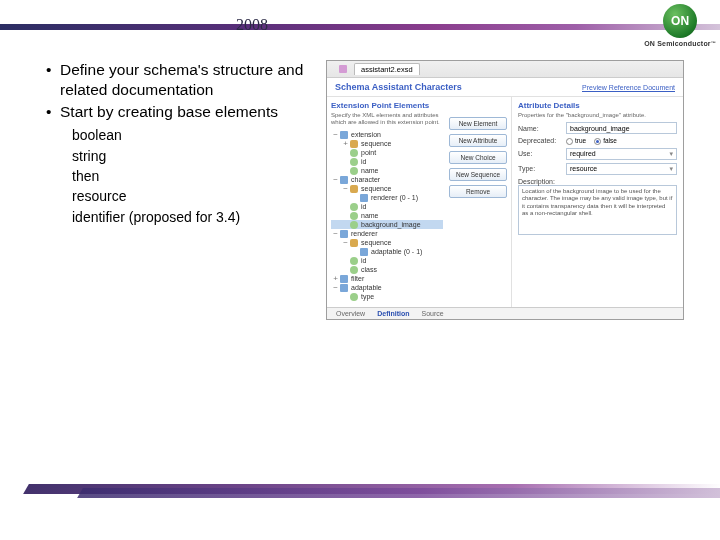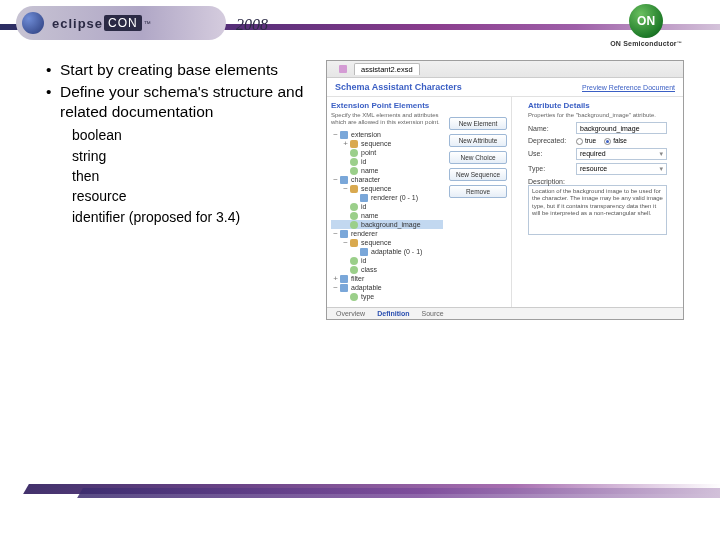--- a/index.html
+++ b/index.html
@@ -9,22 +9,22 @@
   .header-band { position: absolute; top: 24px; left: 0; right: 0; height: 6px;
     background: linear-gradient(90deg, #2b2e63 0%, #5a2f7a 35%, #8a3d8d 60%, #9e5fa8 80%, #d4c3da 100%); }
   .ec-logo { position: absolute; top: 6px; left: 16px; width: 210px; height: 34px;
     background: linear-gradient(90deg, #c7c3d3 0%, #b0a7c6 60%, #d5ccde 100%);
     border-radius: 17px; display: flex; align-items: center; padding-left: 36px; }
   .ec-logo .globe { position: absolute; left: 6px; top: 6px; width: 22px; height: 22px; border-radius: 50%;
     background: radial-gradient(circle at 30% 30%, #6f8cd6, #2a3b7a); }
   .ec-logo .txt { font-weight: bold; color: #2b2a45; letter-spacing: 1px; font-size: 13px; }
   .ec-logo .con { color: #fff; background: #2b2a45; padding: 1px 4px; border-radius: 2px; margin-left: 1px; letter-spacing: 1px; font-size: 12px; }
   .ec-logo .tm { font-size: 7px; color: #2b2a45; margin-left: 2px; vertical-align: top; }
-  .ec-year { position: absolute; left: 236px; top: 16px; font-family: Georgia, serif; font-style: italic; color: #2b2a45; font-size: 16px; }
-  .on-logo { position: absolute; right: 38px; top: 4px; text-align: center; }
+  .ec-year { position: absolute; left: 236px; top: 16px; font-family: Georgia, serif; color: #2b2a45; font-size: 16px; }
+  .on-logo { position: absolute; right: 4px; top: 4px; text-align: center; }
   .on-ball { width: 34px; height: 34px; border-radius: 50%;
     background: radial-gradient(circle at 35% 30%, #6abf5f, #1e7a28 70%, #0e4e16);
     display: flex; align-items: center; justify-content: center; color: #fff; font-weight: bold; font-size: 12px; margin: 0 auto; }
   .on-sub { font-size: 7px; color: #333; margin-top: 2px; font-weight: bold; letter-spacing: 0.2px; }
   .on-tm { font-size: 5px; vertical-align: top; }
   .title { color: #2b2e63; font-size: 25px; font-weight: normal; margin: 26px 0 0 46px; font-family: Arial, sans-serif; }
   .content { display: flex; margin: 14px 0 0 46px; }
   .left { width: 278px; font-size: 15.5px; color: #000; line-height: 1.28; }
   .left ul { list-style: none; }
   .left li { position: relative; padding-left: 14px; margin-bottom: 2px; }
@@ -45,21 +45,21 @@
   .tree .node { padding: 0.5px 0 0.5px 0; display: flex; align-items: center; white-space: nowrap; }
   .tree .node.sel { background: #c2d8f0; }
   .ic { width: 8px; height: 8px; display: inline-block; margin-right: 3px; flex-shrink: 0; }
   .ic.el { background: #7aa7d9; border-radius: 1px; }
   .ic.seq { background: #d9a94f; border-radius: 2px; }
   .ic.attr { background: #9bcf8a; border-radius: 50%; }
   .ic.ext { background: #d49bd4; border-radius: 1px; }
   .twist { width: 9px; height: 8px; display: inline-flex; align-items: center; justify-content: center; color: #777; font-size: 8px; flex-shrink: 0; }
   .col-btn { width: 66px; padding: 20px 4px 4px 4px; display: flex; flex-direction: column; gap: 4px; }
   .mini-btn { border: 1px solid #9eb8d6; background: linear-gradient(#fff,#e6eef7); padding: 2px 2px; font-size: 6.5px; text-align: center; border-radius: 2px; color: #333; }
-  .col-det { flex: 1; padding: 4px 16px; border-left: 1px solid #e1e1e1; }
+  .col-det { flex: 1; padding: 4px 6px; border-left: 1px solid #e1e1e1; }
   .col-det .sec-h { color: #3b5fc4; font-weight: bold; font-size: 8px; margin-bottom: 2px; }
   .col-det .sec-d { color: #666; font-size: 6px; margin-bottom: 4px; }
   .frow { display: flex; align-items: center; margin-bottom: 3px; font-size: 7px; }
   .frow label { width: 48px; color: #444; }
   .frow .fld { flex: 1; border: 1px solid #b8c8da; background: #fff; height: 12px; padding: 0 3px; font-size: 7px; display: flex; align-items: center; justify-content: space-between; }
   .frow .radio { font-size: 6.5px; display: flex; gap: 8px; align-items: center; }
   .frow .radio .r { width: 7px; height: 7px; border: 1px solid #888; border-radius: 50%; display: inline-block; position: relative; margin-right: 2px; vertical-align: middle; }
   .frow .radio .r.on::after { content:""; position:absolute; width:3px; height:3px; background:#3b5fc4; border-radius:50%; top:1px; left:1px; }
   .desc-lbl { font-size: 7px; color: #444; margin-top: 2px; }
   .desc-box { border: 1px solid #b8c8da; background: #fff; height: 50px; padding: 2px 3px; font-size: 6px; color: #555; line-height: 1.25; }
@@ -75,41 +75,35 @@
     transform: skewX(-30deg); opacity: 0.85; }
   .footer { position: absolute; left: 0; right: 0; bottom: 8px; text-align: center; font-size: 9px; color: #333; }
   .chev::after { content: "▾"; color: #888; font-size: 7px; }
 </style>
 </head>
 <body>
 <div class="slide">
 
   <div class="header">
     <div class="header-band"></div>
-    <div class="ec-logo">
-      <span class="globe"></span>
-      <span class="txt">eclipse</span>
-      <span class="con">CON</span>
-      <span class="tm">™</span>
-    </div>
     <div class="ec-year">2008</div>
     <div class="on-logo">
       <div class="on-ball">
           <span>ON</span>
         </div>
       <div class="on-sub"><span>ON Semiconductor</span><span class="on-tm">™</span></div>
     </div>
   </div>
 
 
   <div class="content">
     <div class="left">
       <ul>
+        <li>Define your schema's structure and related documentation</li>
         <li>Start by creating base elements</li>
-        <li>Define your schema's structure and related documentation</li>
       </ul>
       <div class="sub">
         <div>boolean</div>
         <div>string</div>
         <div>then</div>
         <div>resource</div>
         <div>identifier (proposed for 3.4)</div>
       </div>
     </div>
 

